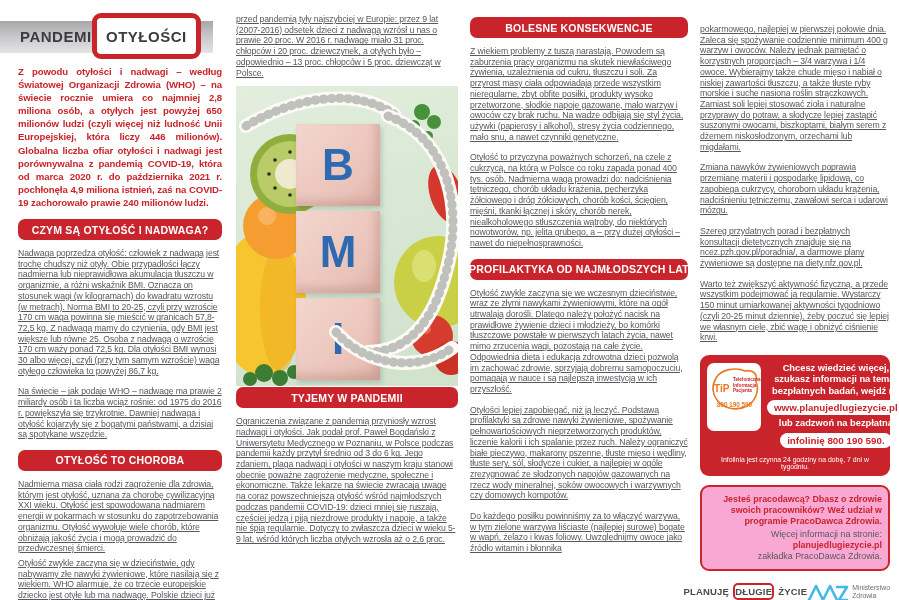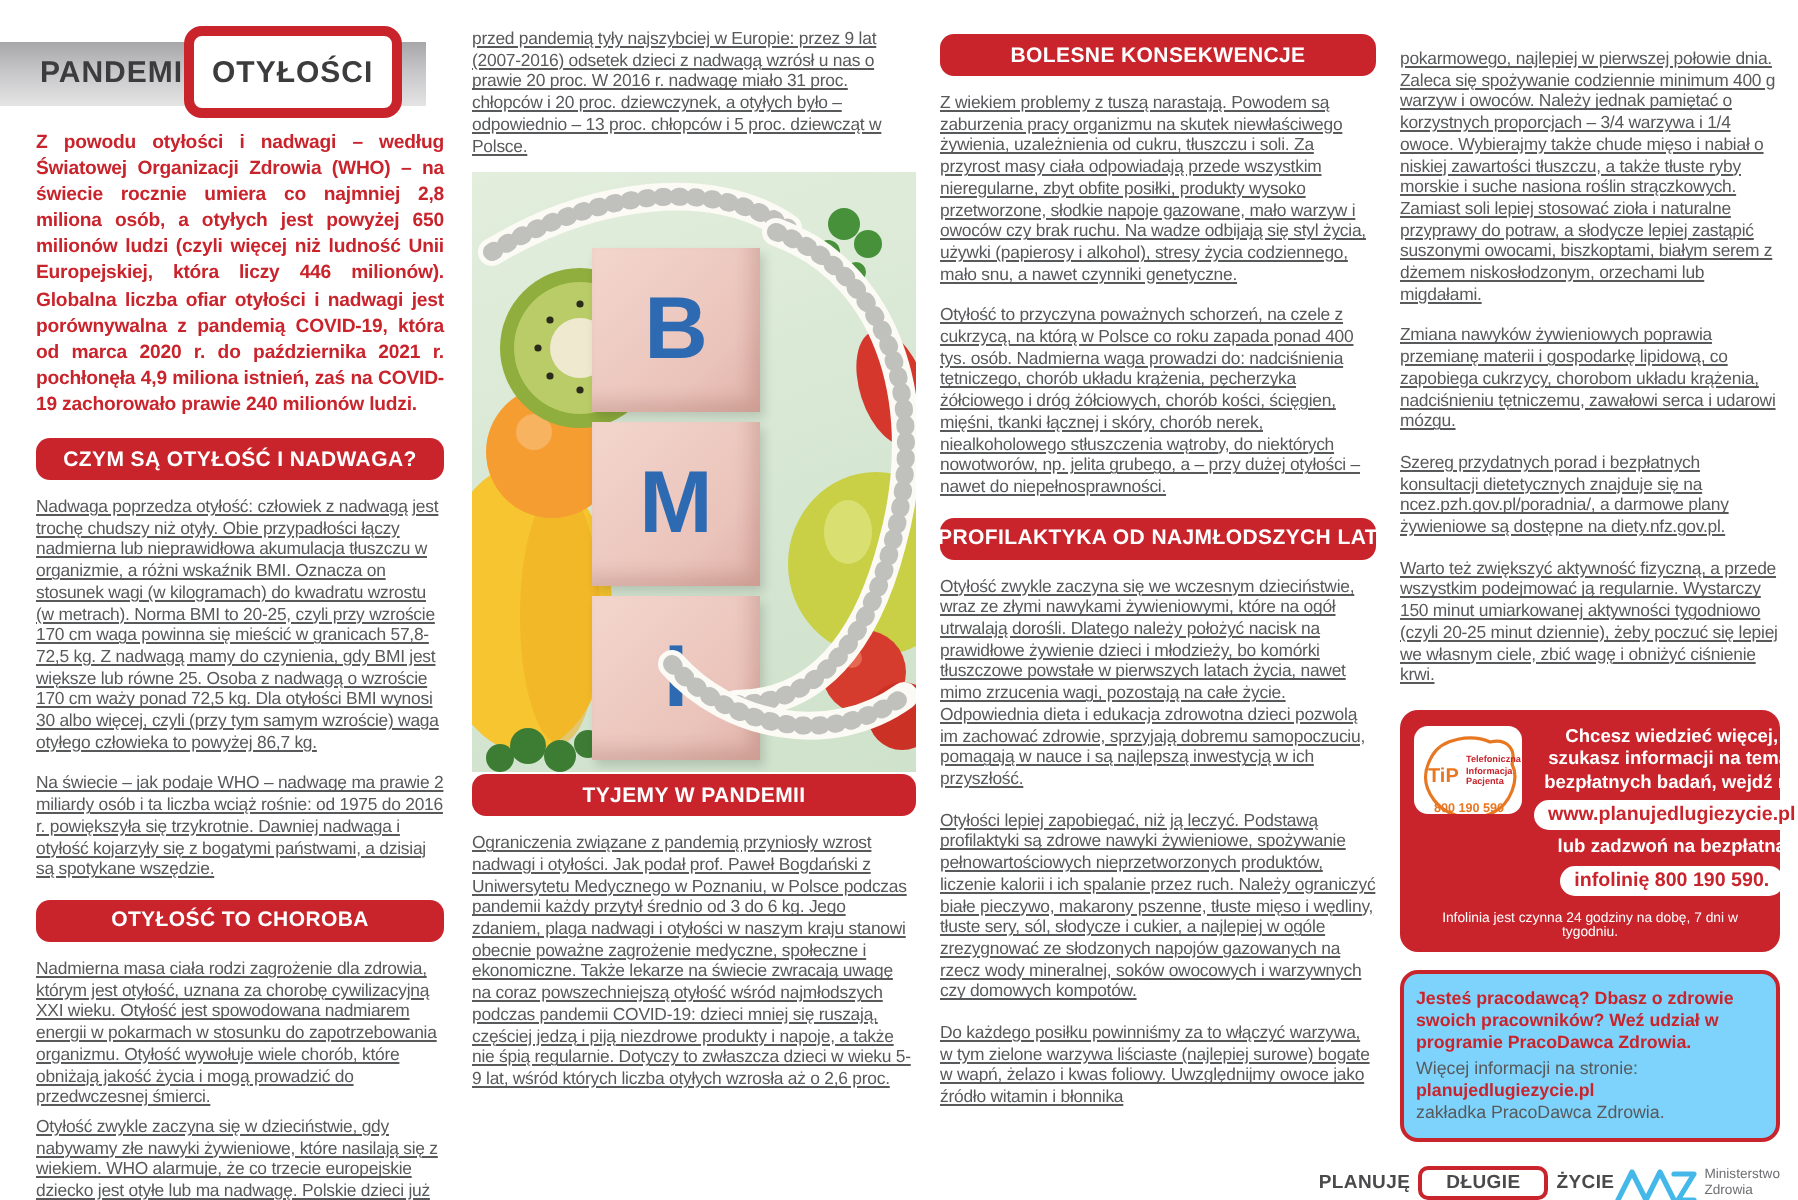--- a/index.html
+++ b/index.html
@@ -65,47 +65,47 @@
   }
   .tape{z-index:3;pointer-events:none;}
 
   
   .promo{
     margin-top:12px;background:#c9242c;border-radius:9px;padding:8px 7px 6px 7px;
     color:#fff;
   }
   .promo-row{display:flex;align-items:flex-start;}
   .tip-badge{
-    flex:0 0 54px;height:44px;background:#ffffff;border-radius:7px;
+    flex:0 0 54px;height:68px;background:#ffffff;border-radius:7px;
     position:relative;margin-right:6px;overflow:hidden;
   }
   .tip-abbr{position:absolute;left:7px;top:20px;font-size:10px;font-weight:bold;color:#e87722;z-index:2;}
   .tip-lines{position:absolute;left:26px;top:14px;z-index:2;}
   .tip-line{font-size:4.6px;font-weight:bold;color:#c9242c;line-height:5.6px;}
   .tip-phone{position:absolute;left:10px;top:38px;font-size:6.3px;font-weight:bold;color:#e87722;z-index:2;}
   .promo-text{flex:1;text-align:center;}
   .promo-line{font-size:9.3px;font-weight:bold;line-height:11.5px;}
   .pill{
     display:block;margin:3px auto;background:#ffffff;color:#c9242c;
     border-radius:10px;font-weight:bold;font-size:9.8px;padding:2px 7px;width:max-content;
   }
   .promo-foot{margin-top:5px;text-align:center;font-size:6.9px;color:#ffffff;}
 
   .employer{
-    margin-top:9px;border:2px solid #c9242c;border-radius:9px;background:#7dd3fc;
-    padding:7px 6px;text-align:left;
+    margin-top:9px;border:2px solid #c9242c;border-radius:9px;background:#f9a8d4;
+    padding:7px 6px;text-align:right;
   }
   .employer .bold-red{color:#c9242c;font-weight:bold;font-size:8.9px;line-height:11px;}
   .employer .gray{color:#58595b;font-size:8.9px;line-height:11px;margin-top:2px;}
   .employer .link-red{color:#c9242c;font-weight:bold;font-size:8.9px;line-height:11px;}
 
   .logos{margin-top:10px;display:flex;align-items:center;justify-content:flex-end;}
   .pdz{display:flex;align-items:center;font-weight:bold;color:#4a4a4c;font-size:9.5px;letter-spacing:.2px;}
   .pdz-box{
-    border:2.5px solid #c9242c;border-radius:5px;padding:1px 12px;margin:0 4px;color:#4a4a4c;
+    border:2.5px solid #c9242c;border-radius:5px;padding:1px 0;margin:0 4px;color:#4a4a4c;
   }
   .ministry{display:flex;align-items:center;}
   .ministry-name{color:#6d6e71;font-size:6.8px;line-height:7.6px;margin-left:3px;}
 </style>
 </head>
 <body>
 
 <div class="col col1">
   <div class="banner">
     <div class="banner-bar"></div>

